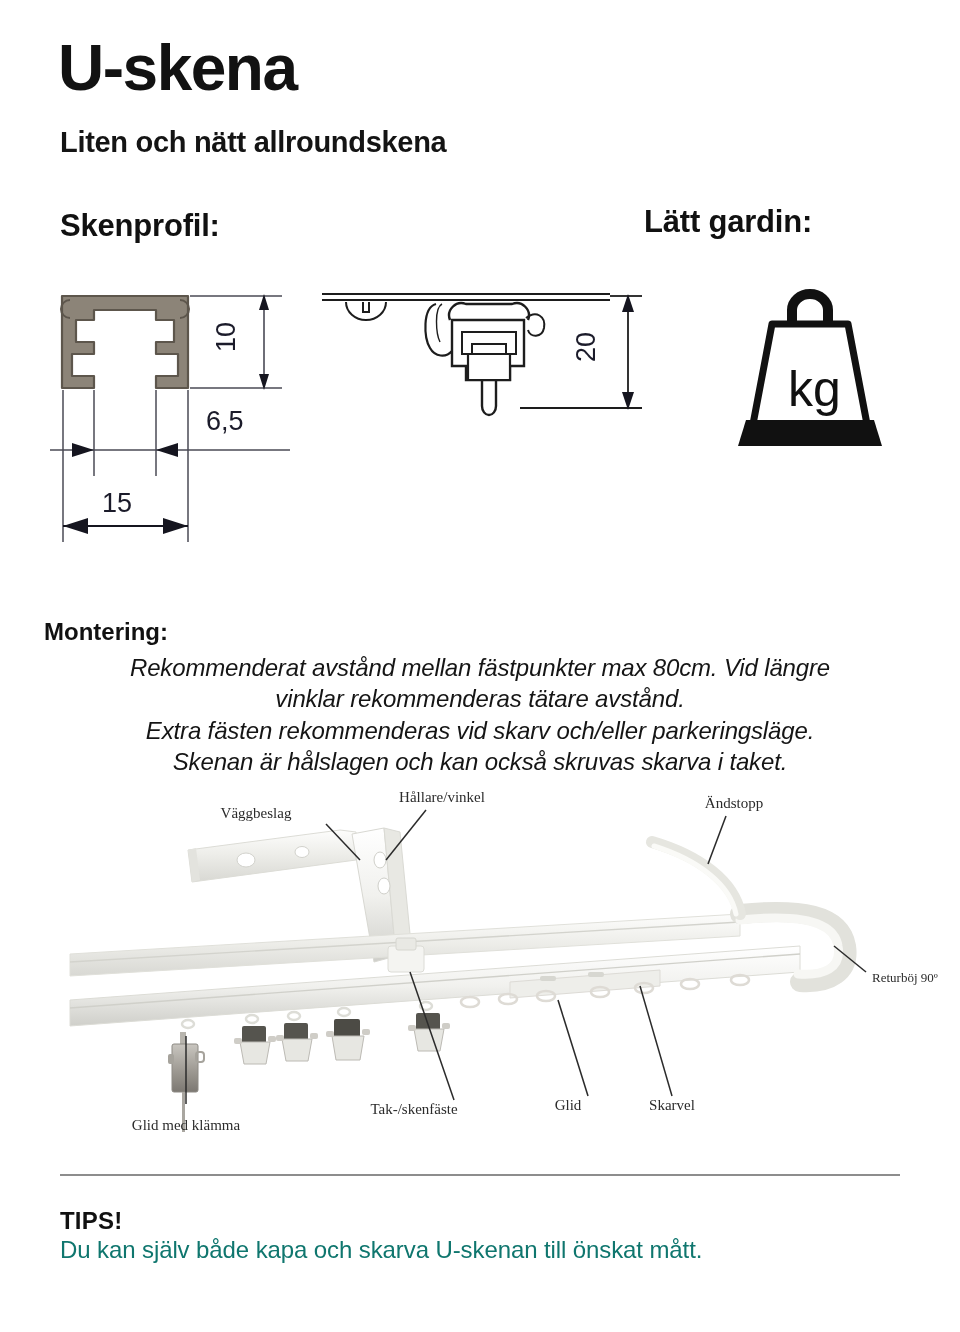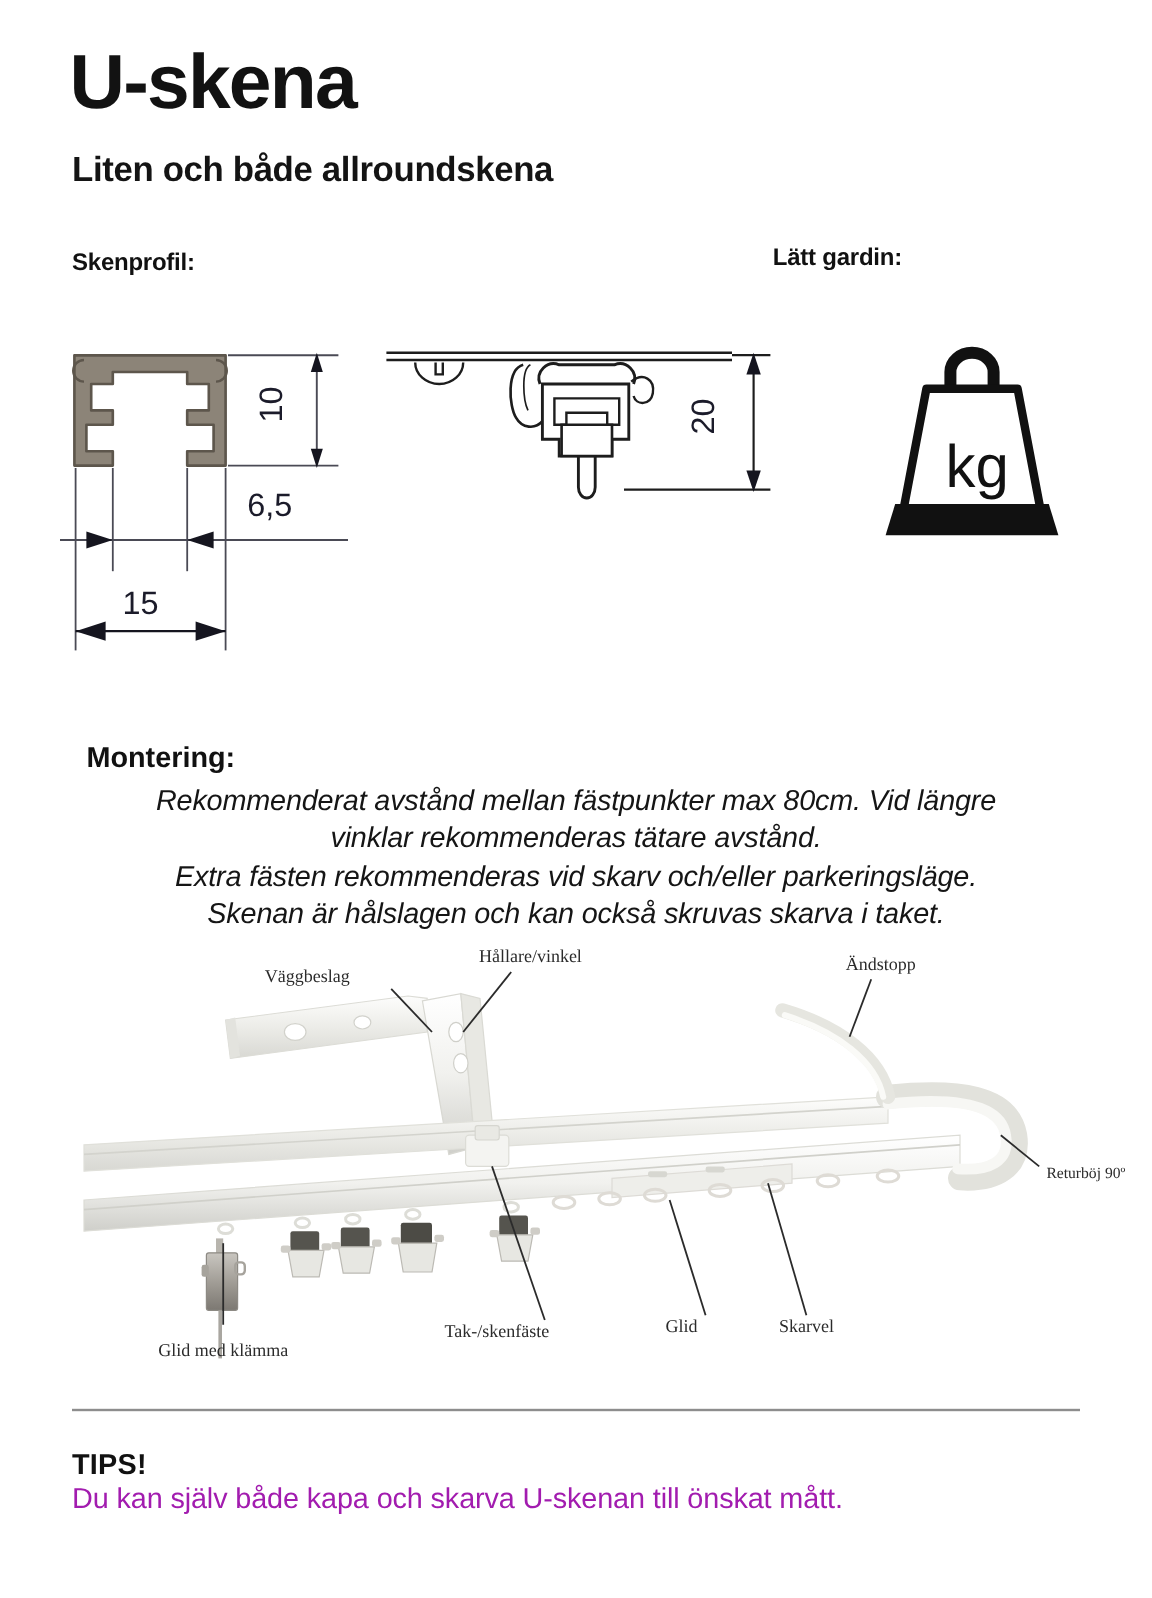--- a/index.html
+++ b/index.html
@@ -39,21 +39,21 @@
     left: 60px;
     top: 126px;
     font-size: 29px;
     font-weight: 700;
     letter-spacing: -0.3px;
     color: #141414;
   }
 
   .sec-head {
     position: absolute;
-    font-size: 20px;
+    font-size: 31px;
     font-weight: 800;
     letter-spacing: -0.2px;
     color: #111111;
   }
   #h-skenprofil { left: 60px; top: 208px; }
   #h-latt       { left: 644px; top: 204px; }
 
   .latt-sub {
     position: absolute;
     left: 645px;
@@ -76,21 +76,21 @@
   .dimtext {
     font-family: "Liberation Sans", sans-serif;
     font-size: 27px;
     fill: #1b1b2a;
   }
   .dimtext-rot { font-size: 27px; fill: #1b1b2a; }
 
   
   #h-montering {
     position: absolute;
-    left: 72px;
+    left: 44px;
     top: 618px;
     font-size: 24px;
     font-weight: 800;
     color: #111111;
   }
   #montering-body {
     position: absolute;
     left: 60px;
     top: 652px;
     width: 840px;
@@ -136,31 +136,31 @@
     font-weight: 800;
     letter-spacing: 0.2px;
     color: #111111;
   }
   #tips-body {
     position: absolute;
     left: 60px;
     top: 1236px;
     font-size: 24px;
     font-weight: 500;
-    color: #a21caf;
+    color: #0f766e;
     letter-spacing: -0.1px;
   }
 </style>
 </head>
 <body>
 
 <div class="page">
 
   <div class="title">U-skena</div>
-  <div class="subtitle">Liten och både allroundskena</div>
+  <div class="subtitle">Liten och nätt allroundskena</div>
 
   <div class="sec-head" id="h-skenprofil">Skenprofil:</div>
   <div class="sec-head" id="h-latt">Lätt gardin:</div>
 
   <div id="tech-area">
     <svg width="880" height="290" viewBox="0 0 880 290" xmlns="http://www.w3.org/2000/svg">
 
       <g>
 
         <path d="M12,16

